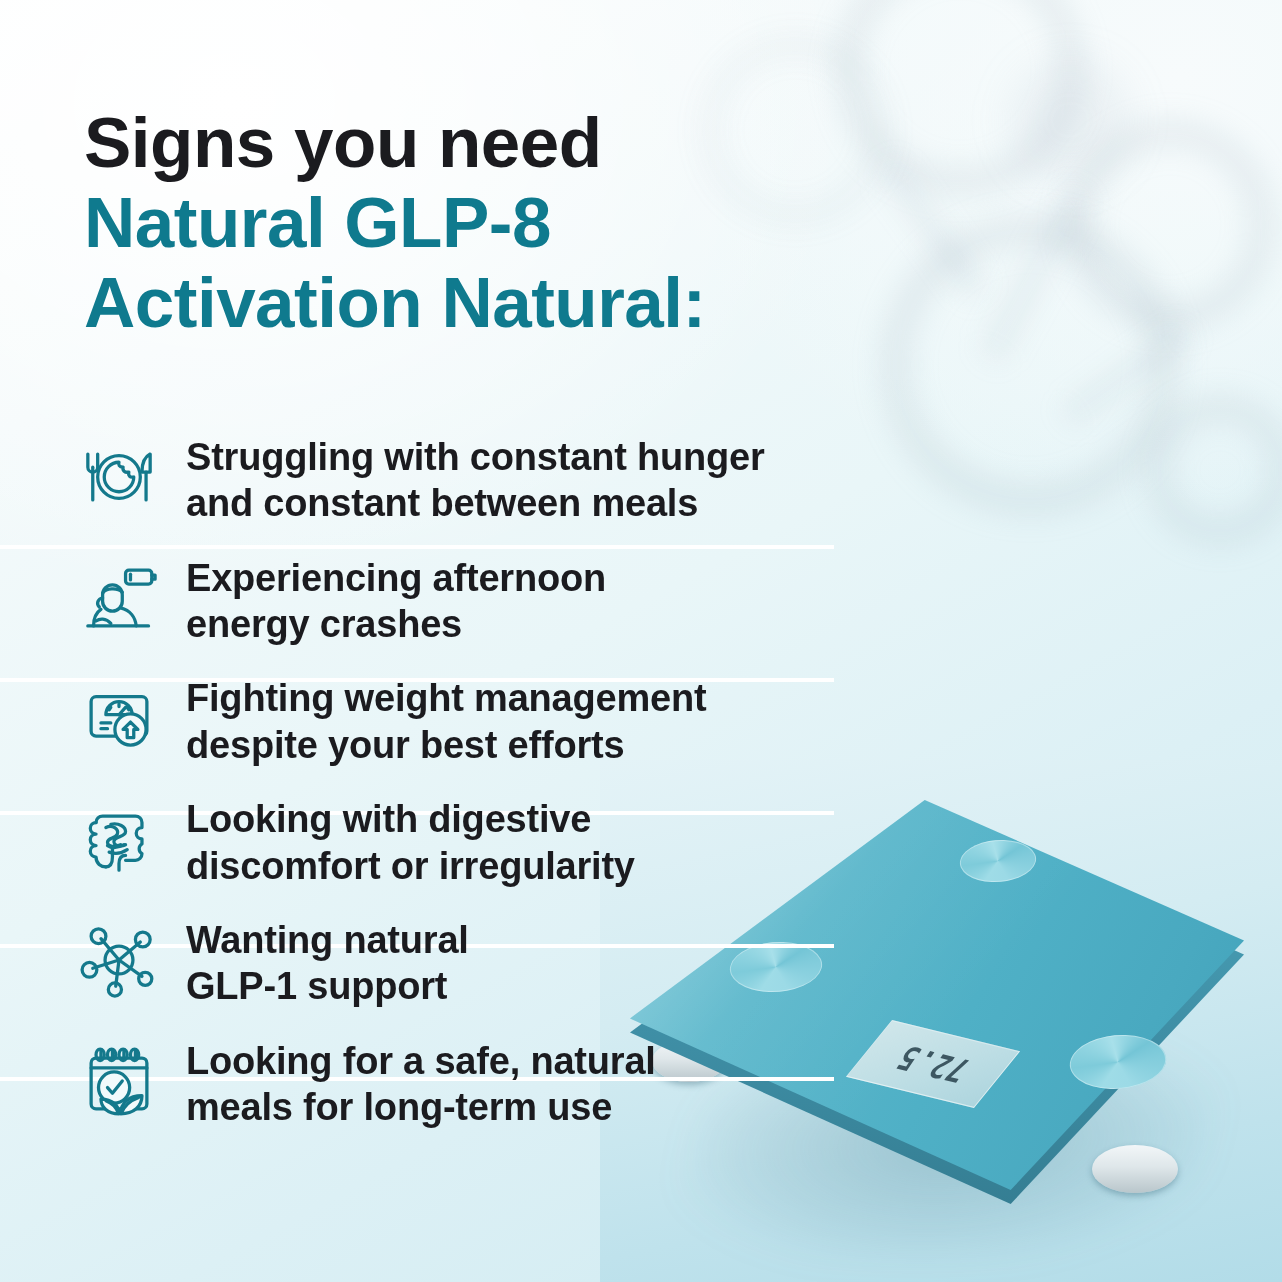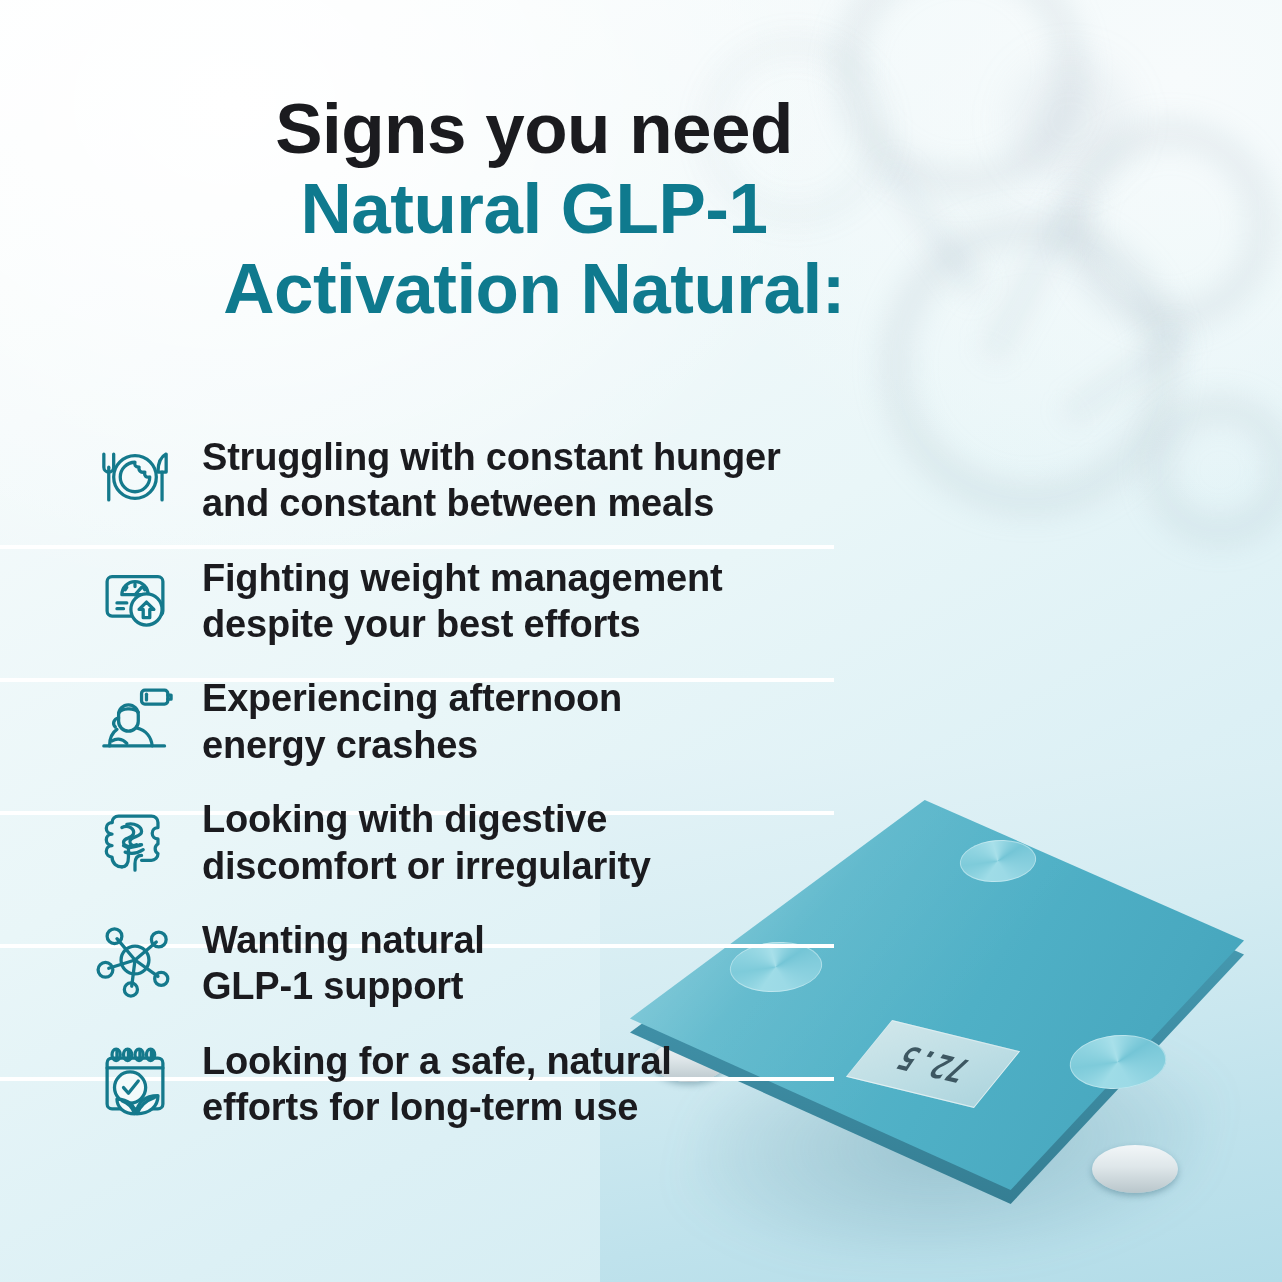--- a/index.html
+++ b/index.html
@@ -48,24 +48,23 @@
     border-radius: 40px;
   }
   .r1 { width: 28px; height: 190px; left: 1020px; top: 180px; transform: rotate(28deg); }
   .r2 { width: 26px; height: 160px; left: 920px; top: 150px; transform: rotate(-36deg); }
   .r3 { width: 24px; height: 150px; left: 1115px; top: 300px; transform: rotate(55deg); }
 
   
   .headline {
     position: absolute;
     left: 84px;
-    top: 89px;
+    top: 103px;
     width: 900px;
     z-index: 6;
-    text-align: center;
   }
   .headline .l1,
   .headline .l2,
   .headline .l3 {
     font-size: 71px;
     font-weight: 700;
     line-height: 1.13;
     letter-spacing: -0.5px;
     white-space: nowrap;
   }
@@ -158,21 +157,21 @@
     font-size: 30px;
     font-weight: 700;
     color: #2c4550;
     letter-spacing: 1px;
     opacity: .88;
   }
 
   
   .signs {
     position: absolute;
-    left: 92px;
+    left: 76px;
     top: 420px;
     width: 858px;
     z-index: 7;
   }
   .sign-row {
     position: relative;
     display: flex;
     align-items: flex-start;
     gap: 24px;
     min-height: 120px;
@@ -240,21 +239,21 @@
       <div class="pad pad-left"></div>
       <div class="pad pad-right"></div>
       <div class="lcd">
         <span class="lcd-value">72.5</span>
       </div>
     </div>
   </div>
 
   <div class="headline">
     <div class="l1">Signs you need</div>
-    <div class="l2">Natural GLP-1</div>
+    <div class="l2">Natural GLP-8</div>
     <div class="l3">Activation Natural:</div>
   </div>
 
   <div class="divider d1"></div>
   <div class="divider d2"></div>
   <div class="divider d3"></div>
   <div class="divider d4"></div>
   <div class="divider d5"></div>
 
   <div class="signs">
@@ -266,38 +265,20 @@
           <path d="M18 38 v40"></path>
           <path d="M88 22 c-8 4 -10 14 -10 22 h10 z"></path>
           <path d="M83 44 v34"></path>
           <circle cx="50" cy="50" r="26"></circle>
           <path d="M50 32 a18 18 0 1 0 18 18 c-5 1 -7 -2 -6 -6 c-5 1 -8 -2 -7 -6 c-5 0 -6 -3 -5 -6 z"></path>
         </svg>
       </div>
       <div class="sign-text">
         <span>Struggling with constant hunger</span><br>
         <span>and constant between meals</span>
-      </div>
-    </div>
-
-    <div class="sign-row">
-      <div class="sign-icon">
-        <svg viewBox="0 0 100 100" fill="none" stroke="#14798C" stroke-width="4" stroke-linecap="round" stroke-linejoin="round">
-          <path d="M16 30 a6 6 0 0 1 6 -6 h56 a6 6 0 0 1 6 6 v36 a6 6 0 0 1 -6 6 H22 a6 6 0 0 1 -6 -6 z"></path>
-          <path d="M34 46 a16 16 0 0 1 32 0 z"></path>
-          <path d="M50 46 l8 -9"></path>
-          <path d="M38 40 l2 -3 M50 36 v-3 M62 40 l-2 -3"></path>
-          <path d="M28 56 h12 M28 63 h8"></path>
-          <circle cx="64" cy="64" r="19" fill="#F2FAFB"></circle>
-          <path d="M64 55 l9 9 h-5 v10 h-8 V64 h-5 z"></path>
-        </svg>
-      </div>
-      <div class="sign-text">
-        <span>Fighting weight management</span><br>
-        <span>despite your best efforts</span>
       </div>
     </div>
 
     <div class="sign-row">
       <div class="sign-icon">
         <svg viewBox="0 0 100 100" fill="none" stroke="#14798C" stroke-width="4" stroke-linecap="round" stroke-linejoin="round">
           <rect x="58" y="16" width="32" height="17" rx="4"></rect>
           <path d="M90 22 h4 v5 h-4"></path>
           <path d="M64 21 v7"></path>
           <path d="M30 46 a12 12 0 0 1 24 0 v8 a12 12 0 0 1 -12 12 a12 12 0 0 1 -12 -12 z"></path>
@@ -305,20 +286,38 @@
           <path d="M28 64 c-6 4 -9 12 -9 20"></path>
           <path d="M52 62 c12 3 18 12 19 22"></path>
           <path d="M22 78 c4 -3 12 -4 18 3"></path>
           <path d="M30 50 c-6 1 -8 7 -4 11"></path>
           <path d="M12 84 h74"></path>
         </svg>
       </div>
       <div class="sign-text">
         <span>Experiencing afternoon</span><br>
         <span>energy crashes</span>
+      </div>
+    </div>
+
+    <div class="sign-row">
+      <div class="sign-icon">
+        <svg viewBox="0 0 100 100" fill="none" stroke="#14798C" stroke-width="4" stroke-linecap="round" stroke-linejoin="round">
+          <path d="M16 30 a6 6 0 0 1 6 -6 h56 a6 6 0 0 1 6 6 v36 a6 6 0 0 1 -6 6 H22 a6 6 0 0 1 -6 -6 z"></path>
+          <path d="M34 46 a16 16 0 0 1 32 0 z"></path>
+          <path d="M50 46 l8 -9"></path>
+          <path d="M38 40 l2 -3 M50 36 v-3 M62 40 l-2 -3"></path>
+          <path d="M28 56 h12 M28 63 h8"></path>
+          <circle cx="64" cy="64" r="19" fill="#F2FAFB"></circle>
+          <path d="M64 55 l9 9 h-5 v10 h-8 V64 h-5 z"></path>
+        </svg>
+      </div>
+      <div class="sign-text">
+        <span>Fighting weight management</span><br>
+        <span>despite your best efforts</span>
       </div>
     </div>
 
     <div class="sign-row">
       <div class="sign-icon">
         <svg viewBox="0 0 100 100" fill="none" stroke="#14798C" stroke-width="4" stroke-linecap="round" stroke-linejoin="round">
           <path d="M22 30 a8 8 0 0 1 8 -8 h40 a8 8 0 0 1 8 8 v6 a7 7 0 0 0 0 14 v6 a7 7 0 0 0 0 12
                    a8 8 0 0 1 -8 8 H58"></path>
           <path d="M22 30 a7 7 0 0 0 0 14 a7 7 0 0 0 0 14 a7 7 0 0 0 0 14 c0 8 6 12 12 12"></path>
           <path d="M34 84 c6 0 8 -6 8 -12 V60"></path>
@@ -370,18 +369,18 @@
           <circle cx="44" cy="58" r="19" fill="#F2FAFB"></circle>
           <path d="M36 58 l6 7 l12 -15"></path>
           <path d="M50 90 c-14 0 -22 -8 -22 -18 c14 0 22 8 22 18 z" fill="#F2FAFB"></path>
           <path d="M52 90 c16 0 26 -9 26 -22 c-16 0 -26 9 -26 22 z" fill="#F2FAFB"></path>
           <path d="M34 74 c8 3 13 9 15 15"></path>
           <path d="M74 70 c-11 4 -18 11 -21 19"></path>
         </svg>
       </div>
       <div class="sign-text">
         <span>Looking for a safe, natural</span><br>
-        <span>efforts for long-term use</span>
+        <span>meals for long-term use</span>
       </div>
     </div>
 
   </div>
 </div>
 
 </body></html>

